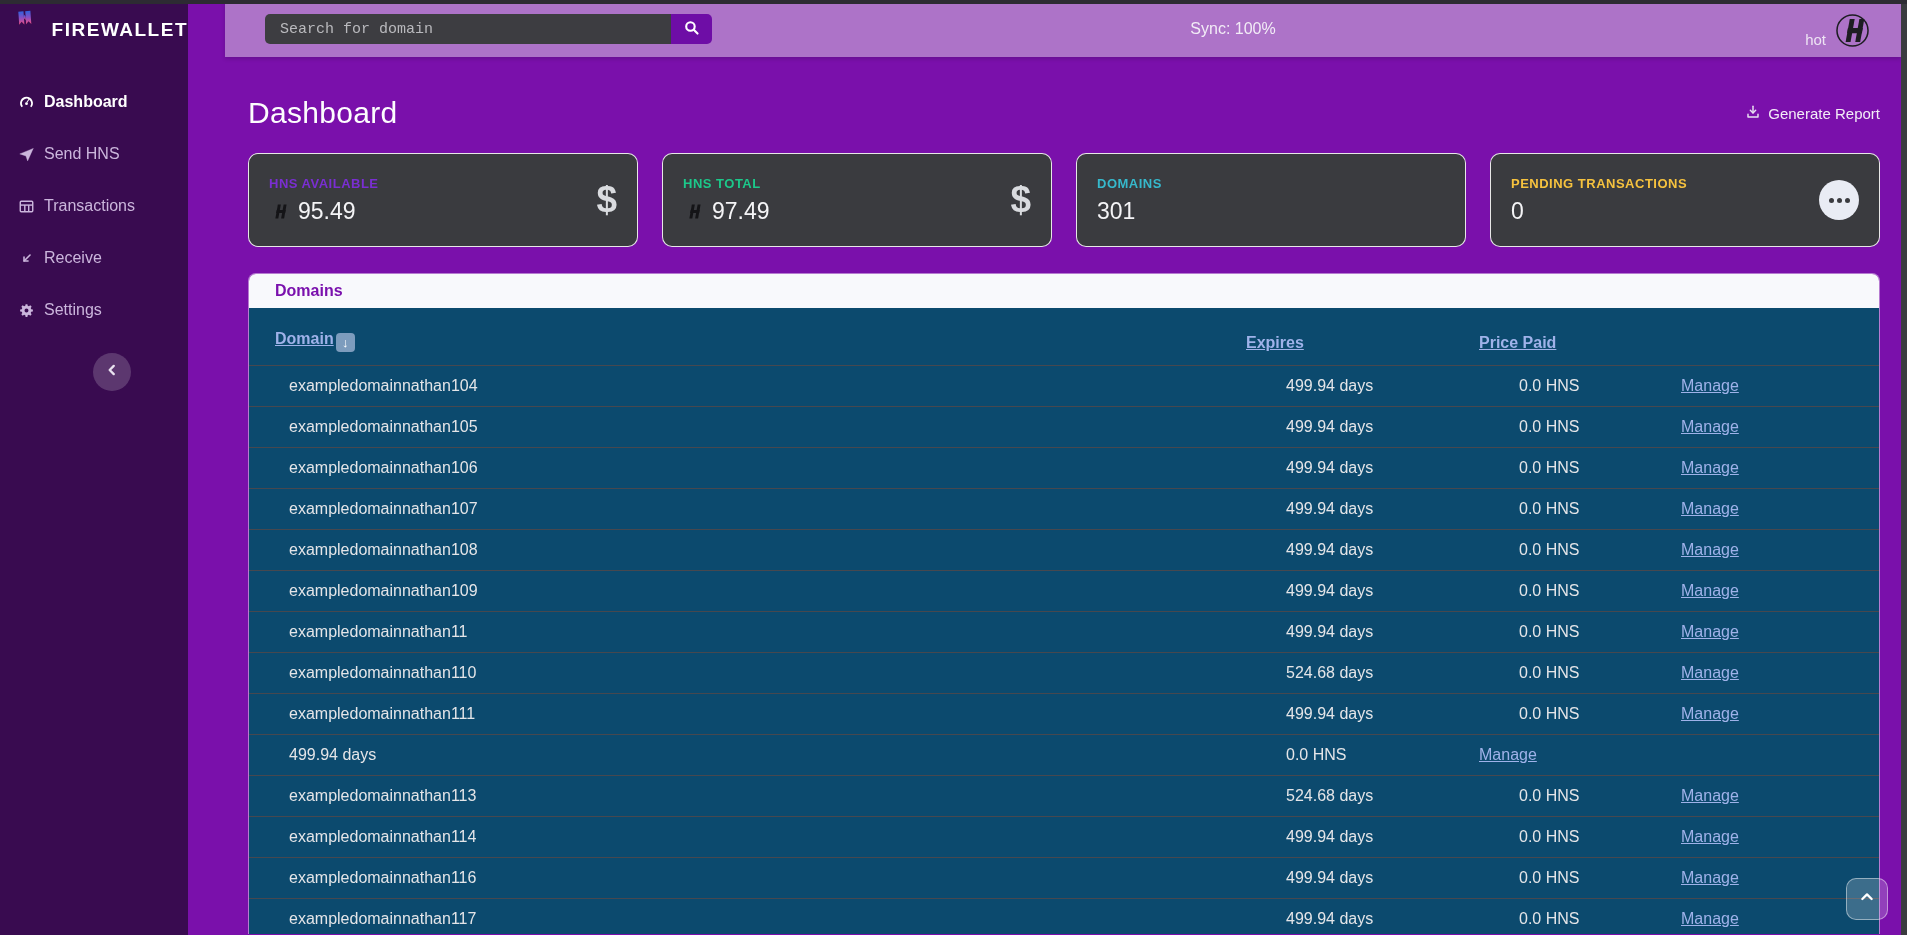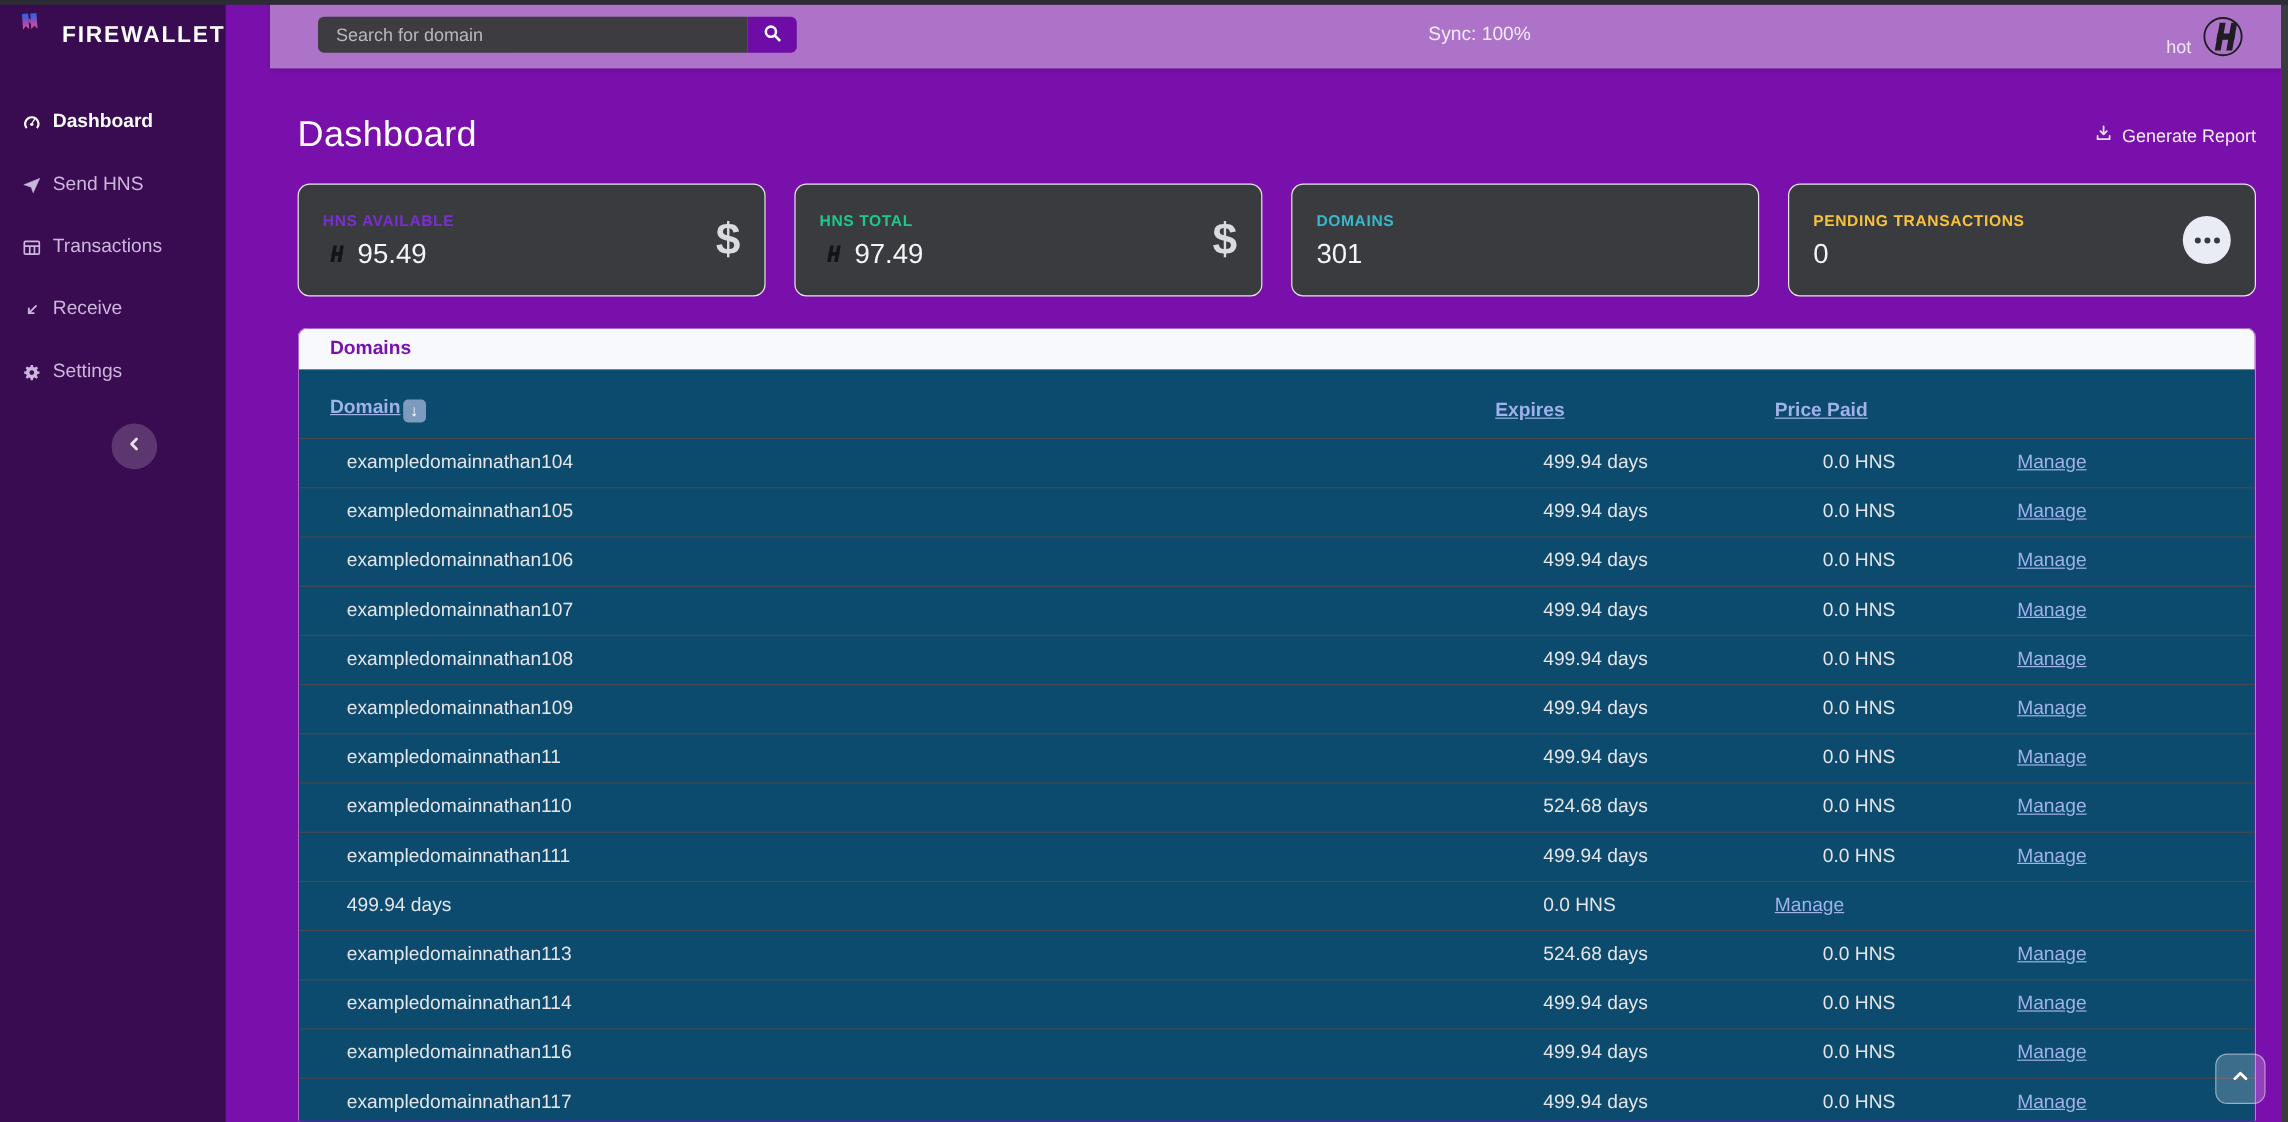--- a/index.html
+++ b/index.html
@@ -24,23 +24,23 @@
   .nav-icon { width:17px; height:17px; display:inline-flex; margin-right:9px; }
   .nav-icon svg { width:100%; height:100%; }
   .collapse-btn { position:absolute; left:93px; top:353px; width:38px; height:38px; border-radius:50%;
     background:rgba(255,255,255,0.18); display:flex; align-items:center; justify-content:center; cursor:pointer; }
   .collapse-btn svg { width:14px; height:14px; }
 
   
   .topbar { position:absolute; left:225px; top:0; width:1676px; height:57px; background:#ad73c8; z-index:30;
     box-shadow:0 2px 4px rgba(0,0,0,0.15); }
   .search-bar { position:absolute; left:40px; top:14px; height:30px; display:flex; }
-  .search-input { width:358px; height:30px; background:#3d3d41; border:none; outline:none;
+  .search-input { width:406px; height:30px; background:#3d3d41; border:none; outline:none;
     border-radius:5px 0 0 5px; color:#e8e8ea; font-size:15px; padding-left:15px;
-    font-family:Liberation Sans, sans-serif; }
+    font-family:Liberation Mono, monospace; }
   .search-input::placeholder { color:#b9b9bd; }
   .search-btn { width:41px; height:30px; background:#6e0da6; border:none; border-radius:0 5px 5px 0;
     display:flex; align-items:center; justify-content:center; cursor:pointer; }
   .search-btn svg { width:17px; height:17px; }
   .sync-label { position:absolute; left:1008px; top:0; height:57px; display:flex; align-items:center;
     transform:translateX(-50%); color:#f2ecf6; font-size:16px; }
   .wallet-area { position:absolute; right:31px; top:4px; height:44px; display:flex; align-items:flex-end; }
   .wallet-name { color:#eee4f4; font-size:15px; margin-right:9px; }
   .wallet-icon { width:35px; height:35px; color:#1d1d22; cursor:pointer; }
   .wallet-icon svg { width:100%; height:100%; }

